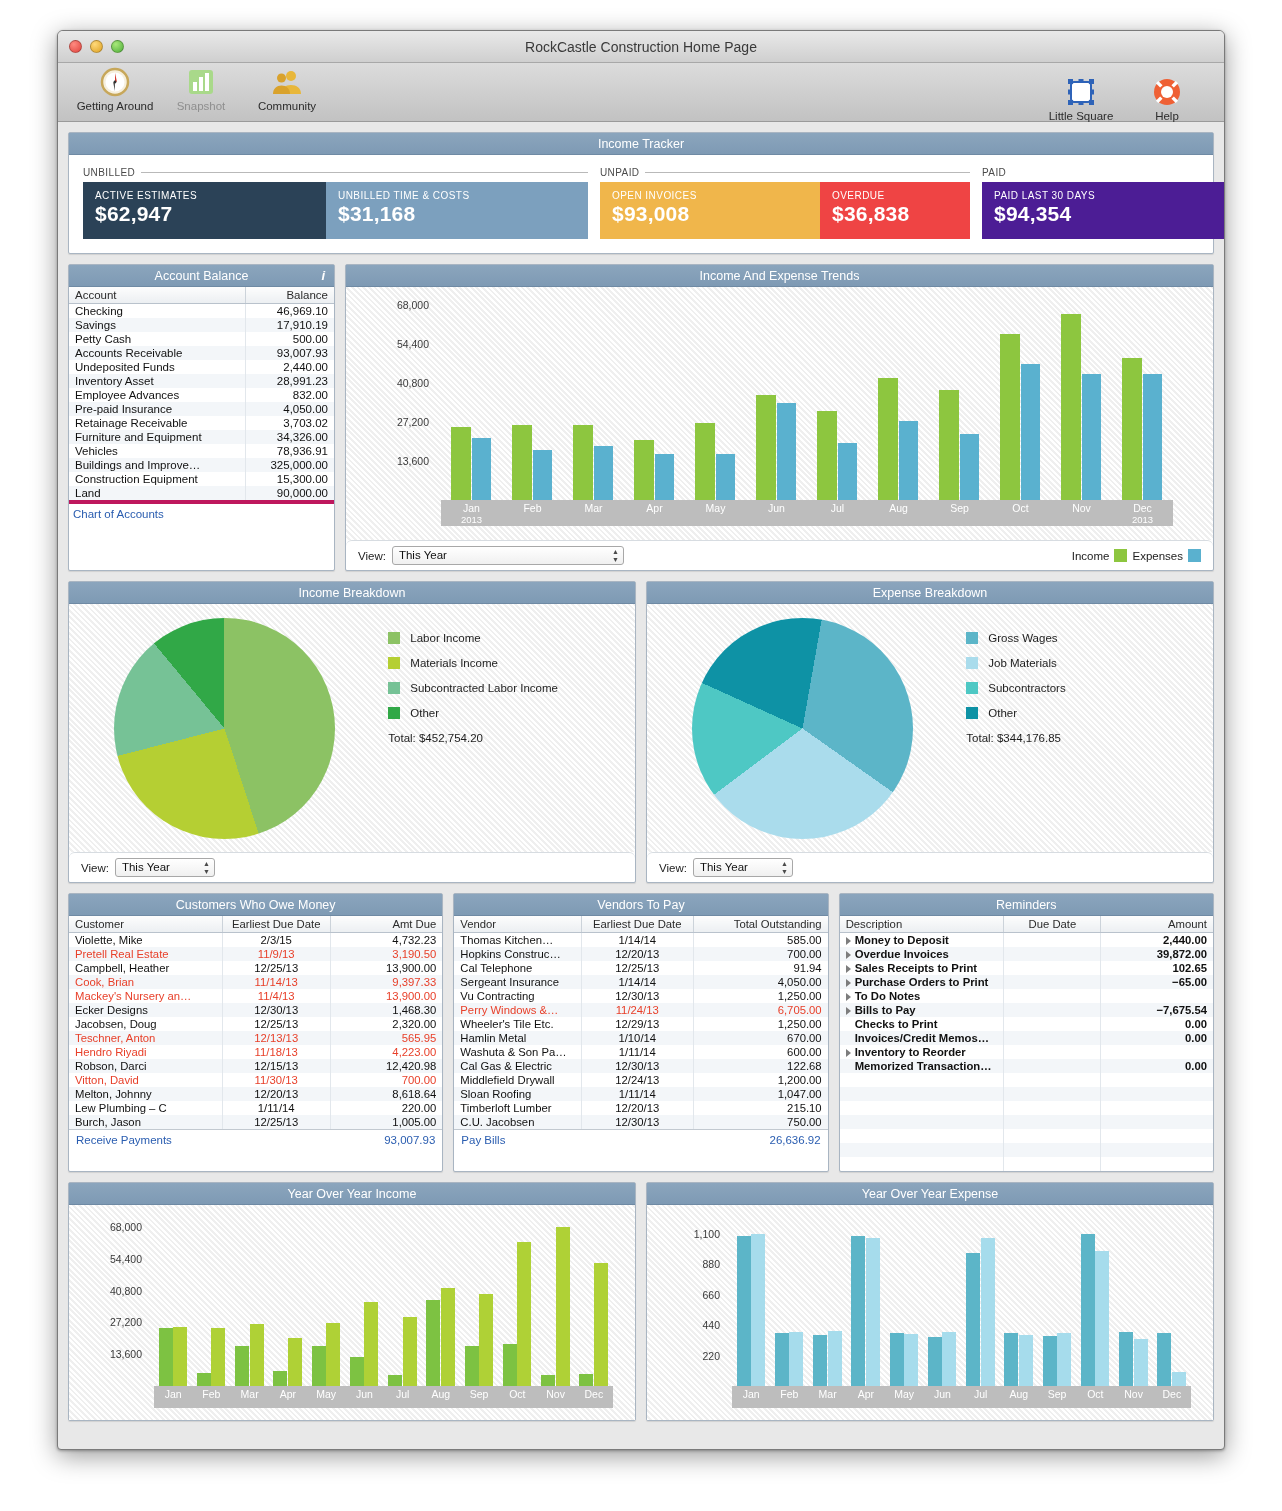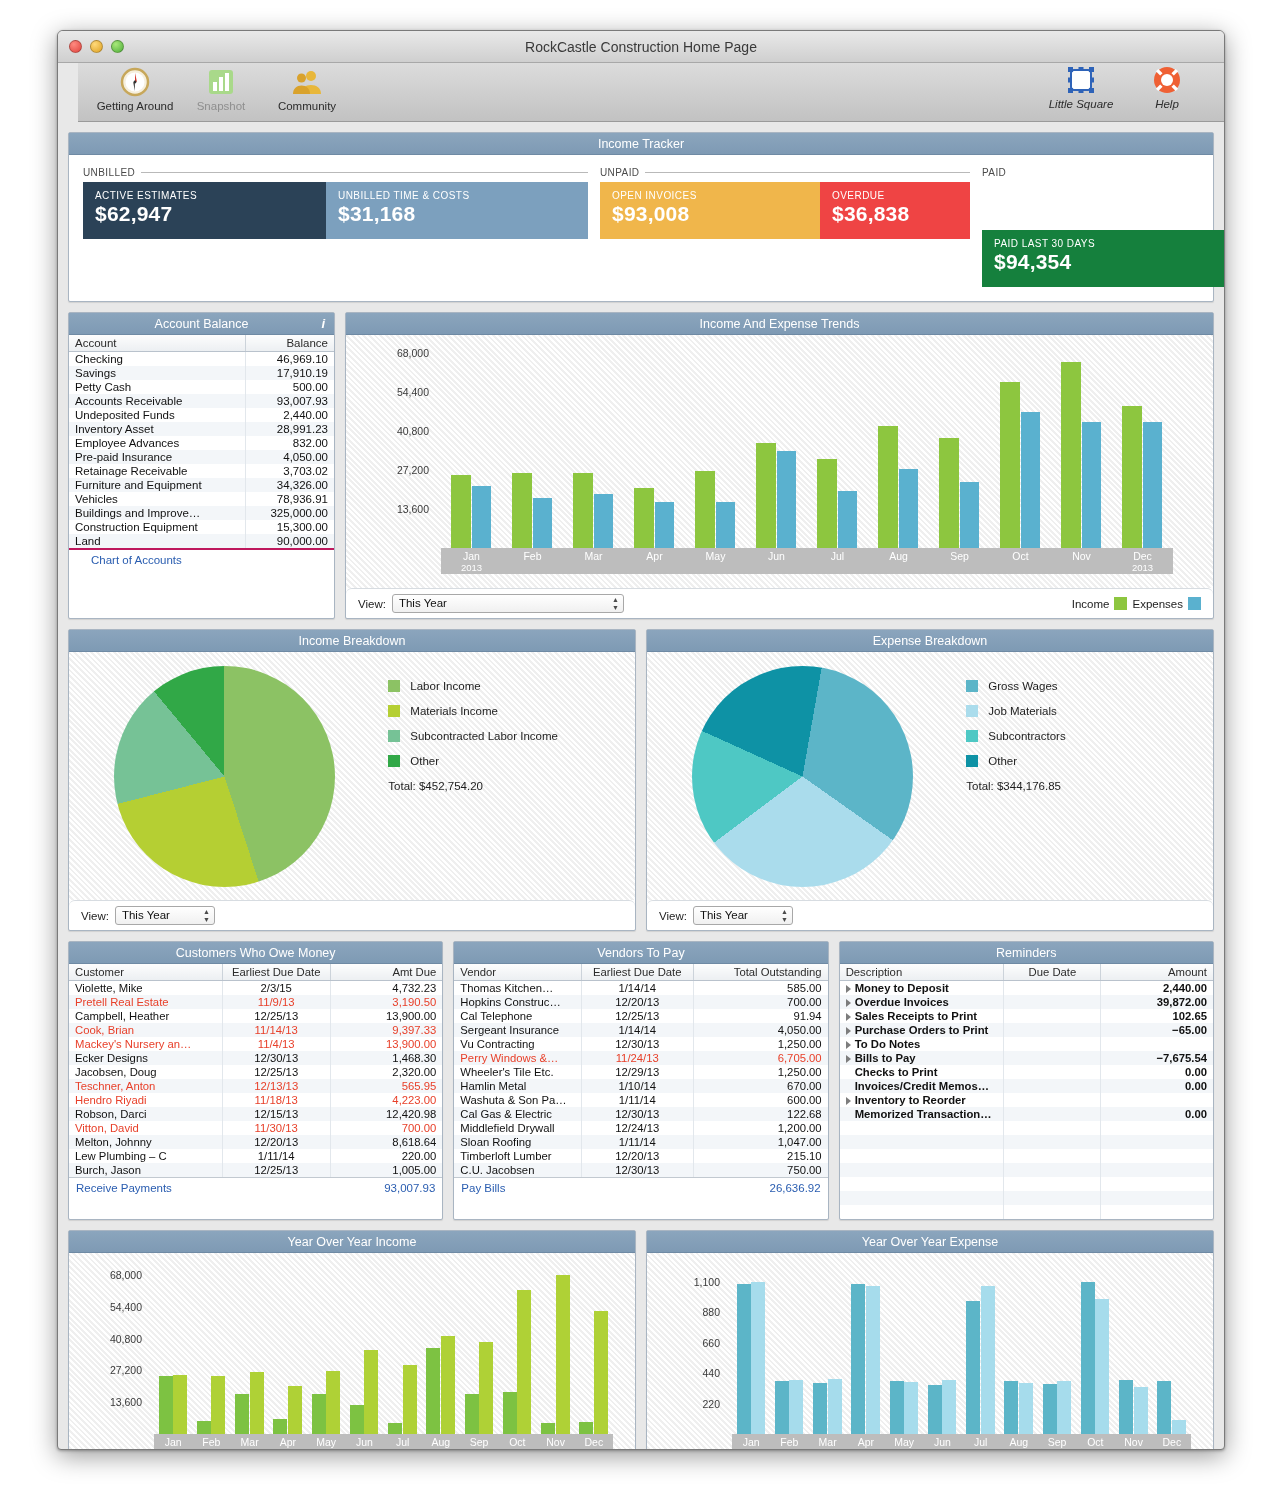--- a/index.html
+++ b/index.html
@@ -34,27 +34,26 @@
     text-align: center; line-height: 32px;
     font-size: 14px; color: #3a3a3a;
   }
   
   .toolbar {
     height: 59px;
     background: linear-gradient(to bottom,#dcdcdc,#c2c2c2);
     border-bottom: 1px solid #9a9a9a;
     display: flex; align-items: flex-start; padding: 2px 14px 0 14px;
     position: relative;
-    margin-left: 20px;
   }
   .tbtn { width: 86px; text-align: center; cursor: default; }
   .tbtn .ico { height: 34px; display: flex; align-items: center; justify-content: center; }
   .tbtn .lbl { font-size: 11.5px; color: #2c2c2c; margin-top: 1px; }
   .tbtn.dim .lbl { color: #8f8f8f; }
-  .tb-right { position: absolute; right: 14px; top: 0; display: flex; font-style: italic; }
+  .tb-right { position: absolute; right: 14px; top: 12px; display: flex; }
   
   .content { padding: 10px 10px 12px 10px; }
   .panel {
     background: #ffffff;
     border: 1px solid #a9b5c2;
     border-radius: 2px;
     box-shadow: 0 1px 1px rgba(0,0,0,.10);
   }
   .phead {
     height: 22px; line-height: 22px;
@@ -77,40 +76,40 @@
   }
   .it-legend .rule { flex: 1; height: 1px; background: #b9b9b9; }
   .it-tiles { display: flex; }
   .it-tile { height: 57px; padding: 8px 12px 0 12px; color: #fff; }
   .it-tile .cap { font-size: 10px; letter-spacing: .45px; }
   .it-tile .val { font-size: 21px; font-weight: bold; margin-top: 1px; letter-spacing: .2px; }
   .tile-active  { background: #2b4257; width: 243px; }
   .tile-unbill  { background: #7ca0be; width: 262px; }
   .tile-open    { background: #f0b64b; width: 220px; }
   .tile-overdue { background: #ef4444; width: 150px; }
-  .tile-paid    { background: #15803d; width: 249px; margin-top: 48px; }
+  .tile-paid    { background: #4c1d95; width: 249px; }
   
   .row2 { display: flex; gap: 10px; margin-bottom: 10px; }
   #account-balance { width: 267px; }
   #income-expense-trends { flex: 1; }
   
   .ab-table { width: 100%; border-collapse: collapse; font-size: 11.5px; }
   .ab-table th {
     font-weight: normal; font-size: 11.5px; color: #2b2b2b;
     background: linear-gradient(to bottom,#fdfdfd,#eceff2);
     border-bottom: 1px solid #b9c2cc;
     padding: 2px 6px; text-align: left;
   }
   .ab-table th.r, .ab-table td.r { text-align: right; }
   .ab-table th.sep { border-left: 1px solid #ccd3da; }
   .ab-table td { padding: 1px 6px; color: #111; }
   .ab-table tr:nth-child(even) td { background: #f3f6f9; }
   .ab-table td.r { border-left: 1px solid #e2e7ec; }
   .ab-foot {
-    border-top: 2px solid #be185d; padding: 4px 6px 5px 22px;
+    border-top: 4px solid #be185d; padding: 4px 6px 5px 4px;
     font-size: 11.5px; color: #2a5db0; background:#fff;
   }
   
   .chart-area {
     background-color: #f7f7f7;
     background-image: repeating-linear-gradient(45deg, #ffffff 0 2px, #efefef 2px 4px);
     position: relative;
   }
   .ylab {
     position: absolute; right: 0; transform: translateY(-50%);

